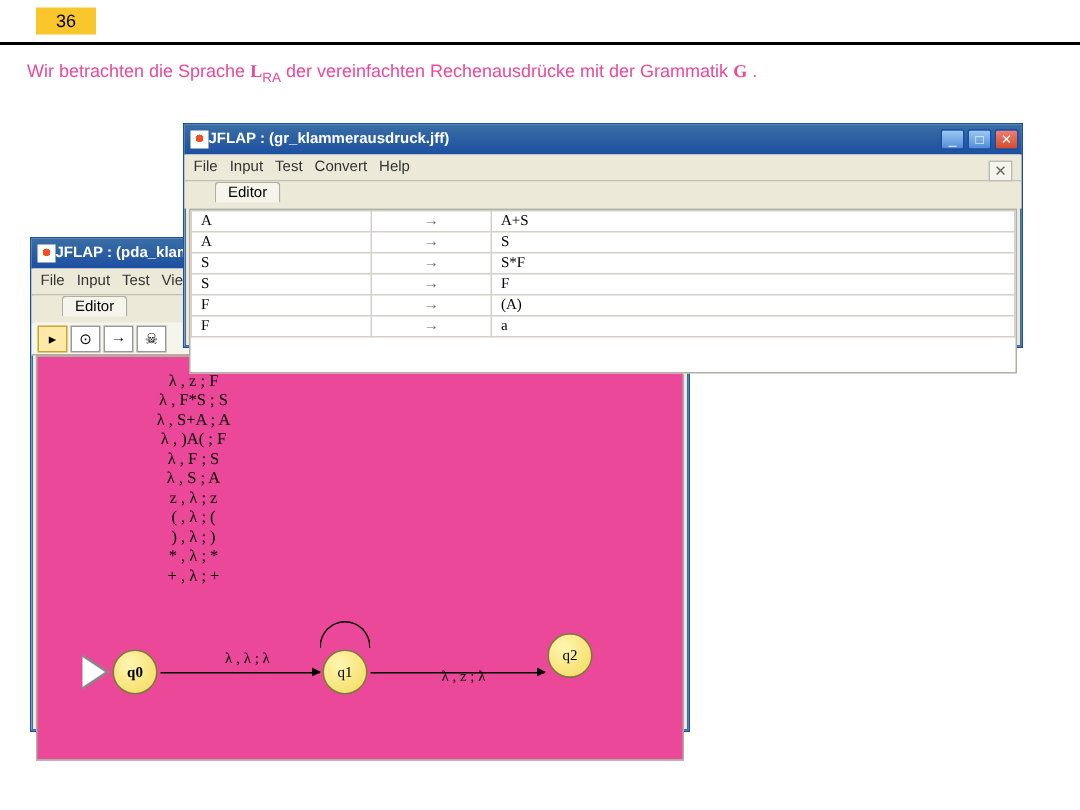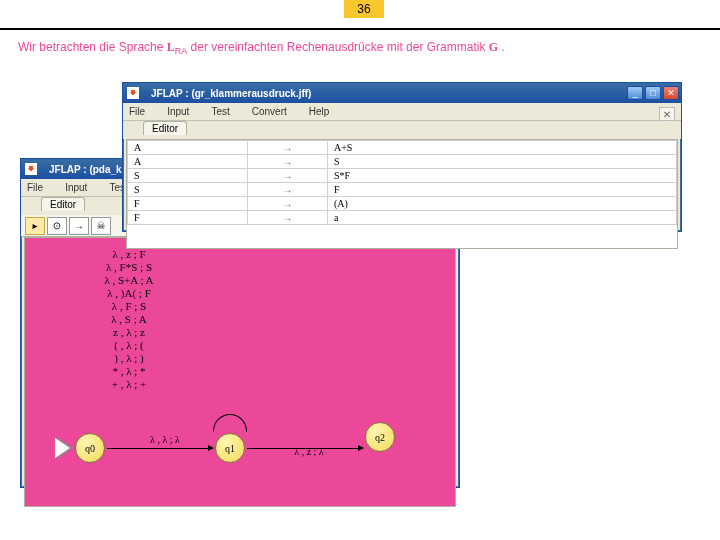--- a/index.html
+++ b/index.html
@@ -9,21 +9,20 @@
     font-family: Verdana, Geneva, sans-serif;
     font-size: 13px;
     position: relative;
     overflow: hidden;
   }
   .slide-header {
     display: flex; align-items: center;
     height: 30px;
     border-bottom: 2px solid #000;
     margin-bottom: 4px;
-    flex-direction: column;
   }
   .slide-number-badge {
     width: 40px; height: 18px;
     background: #f9c62b;
     color: #000;
     font-size: 12px;
     display: flex; align-items: center; justify-content: center;
     margin-left: 24px; margin-right: 16px;
   }
   .slide-title {
@@ -49,21 +48,21 @@
   }
   .xp-titlebar {
     height: 20px;
     background: linear-gradient(#3a6ea5, #1c4fa1);
     color: #fff;
     display: flex; align-items: center;
     padding: 0 2px 0 4px;
     font-size: 10px;
     justify-content: space-between;
   }
-  .xp-titlebar .ttl { display: flex; align-items: center; gap: 12px; }
+  .xp-titlebar .ttl { display: flex; gap: 0; }
   .java-icon {
     width: 12px; height: 12px; background: #fff;
     display: inline-block; position: relative;
   }
   .java-icon::after {
     content: ""; position: absolute;
     left: 2px; top: 2px; width: 8px; height: 8px;
     background: radial-gradient(circle at 50% 40%, #f25022 40%, transparent 41%);
   }
   .tb-text { font-weight: bold; }
@@ -72,21 +71,21 @@
     width: 16px; height: 14px;
     background: linear-gradient(#9ecbf5,#4f8bd6);
     border: 1px solid #1c4fa1;
     border-radius: 2px;
     display: flex; align-items: center; justify-content: center;
     font-size: 9px; color: #fff;
   }
   .winbtn.close { background: linear-gradient(#f08072,#d74a2b); color:#fff; }
   .menubar {
     height: 18px; background: #ece9d8;
-    display: flex; align-items: center; gap: 22px;
+    display: flex; align-items: center; gap: 8px;
     padding: 0 6px;
     border-bottom: 1px solid #c0c0b0;
     font-size: 10px;
     color: #333;
   }
   .menubar span { text-decoration: underline dotted transparent; }
   .tabbar {
     height: 18px; background: #ece9d8;
     display: flex; align-items: flex-start;
     padding: 0 20px;
@@ -310,21 +309,21 @@
         <div>λ , F ; S</div>
         <div>λ , S ; A</div>
         <div>z , λ ; z</div>
         <div>( , λ ; (</div>
         <div>) , λ ; )</div>
         <div>* , λ ; *</div>
         <div>+ , λ ; +</div>
       </div>
 
     <div class="initial-tri" style="left:30px; top:198px;"></div>
-    <div class="state" style="left:50px; top:195px;">q0</div>
+    <div class="state" style="left:50px; top:195px;font-weight:bold;">q0</div>
     <div class="state" style="left:190px; top:195px;">q1</div>
     <div class="state" style="left:340px; top:184px;">q2</div>
 
     <div class="selfloop" style="left:188px; top:176px;"></div>
 
     <div class="arrow" style="left:82px; top:210px; width:106px;"></div>
     <div class="edge-label" style="left:100px; top:196px; width:80px;">λ , λ ; λ</div>
 
     <div class="arrow" style="left:222px; top:210px; width:116px;"></div>
     <div class="edge-label" style="left:244px; top:196px; width:80px;margin-top:12px;">λ , z ; λ</div>

